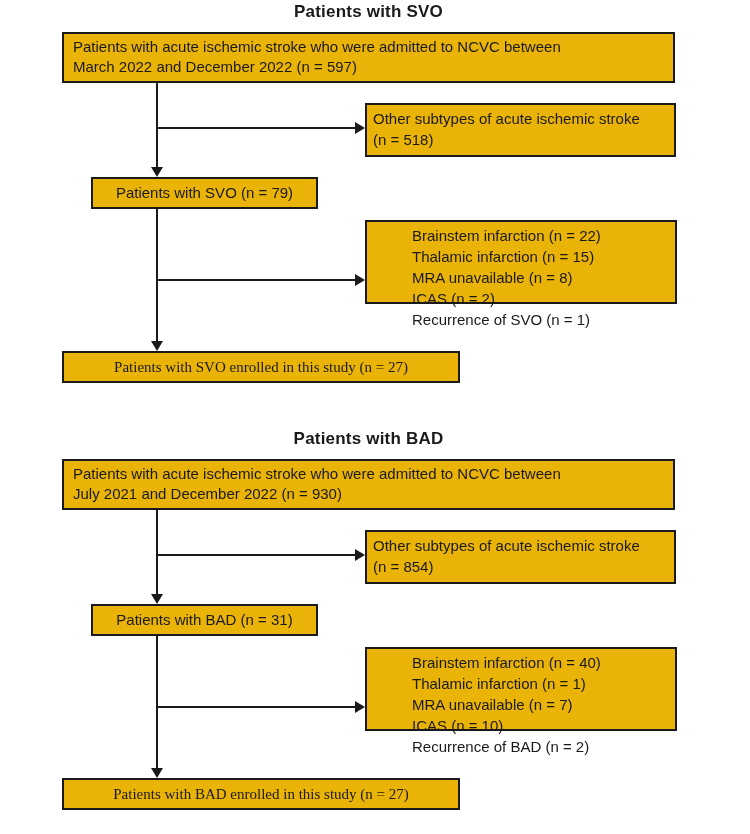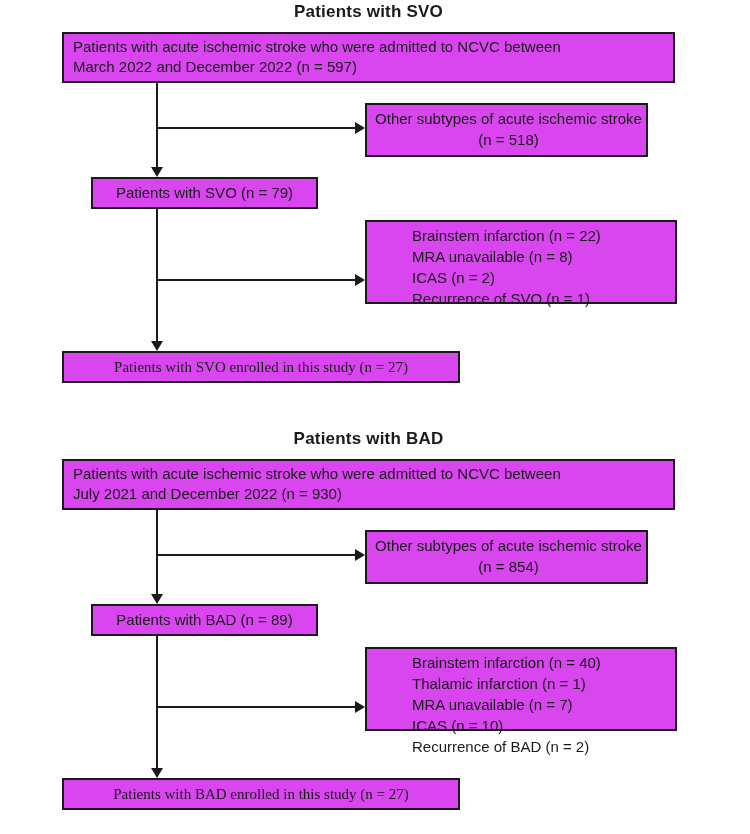--- a/index.html
+++ b/index.html
@@ -32,35 +32,34 @@
     text-align: center;
     font-size: 17px;
     font-weight: bold;
     letter-spacing: 0.2px;
   }
 
   .box {
     position: absolute;
     box-sizing: border-box;
     border: 2px solid #1a1a1a;
-    background: #d946ef;
+    background: #eab308;
     font-size: 15px;
   }
   .src-box {
     left: 62px; top: 32px;
     width: 613px; height: 51px;
     padding: 3px 8px 0 9px;
     line-height: 20px;
   }
   .other-box {
     left: 365px; top: 103px;
-    width: 283px; height: 54px;
+    width: 311px; height: 54px;
     padding: 3px 2px 0 6px;
     line-height: 21px;
-    text-align: center;
   }
   .cohort-box {
     left: 63px; top: 177px;
     width: 227px; height: 32px;
     text-align: center;
     line-height: 28px;
     margin-left: 28px;
   }
   .excl-box {
     left: 365px; top: 220px;
@@ -135,20 +134,21 @@
 
     <div class="box cohort-box">Patients with SVO (n = 79)</div>
 
     <div class="vline v2"></div>
     <div class="arrow-down a2"></div>
     <div class="hline h2"></div>
     <div class="arrow-right ar2"></div>
 
     <div class="box excl-box">
       <div>Brainstem infarction (n = 22)</div>
+      <div>Thalamic infarction (n = 15)</div>
       <div>MRA unavailable (n = 8)</div>
       <div>ICAS (n = 2)</div>
       <div>Recurrence of SVO (n = 1)</div>
     </div>
 
     <div class="box enr-box">Patients with SVO enrolled in this study (n = 27)</div>
   </div>
 
   <div class="sec sec-bad">
     <div class="flow-title">Patients with BAD</div>
@@ -161,21 +161,21 @@
     <div class="vline v1"></div>
     <div class="arrow-down a1"></div>
     <div class="hline h1"></div>
     <div class="arrow-right ar1"></div>
 
     <div class="box other-box">
       <div>Other subtypes of acute ischemic stroke</div>
       <div>(n = 854)</div>
     </div>
 
-    <div class="box cohort-box">Patients with BAD (n = 89)</div>
+    <div class="box cohort-box">Patients with BAD (n = 31)</div>
 
     <div class="vline v2"></div>
     <div class="arrow-down a2"></div>
     <div class="hline h2"></div>
     <div class="arrow-right ar2"></div>
 
     <div class="box excl-box">
       <div>Brainstem infarction (n = 40)</div>
       <div>Thalamic infarction (n = 1)</div>
       <div>MRA unavailable (n = 7)</div>

